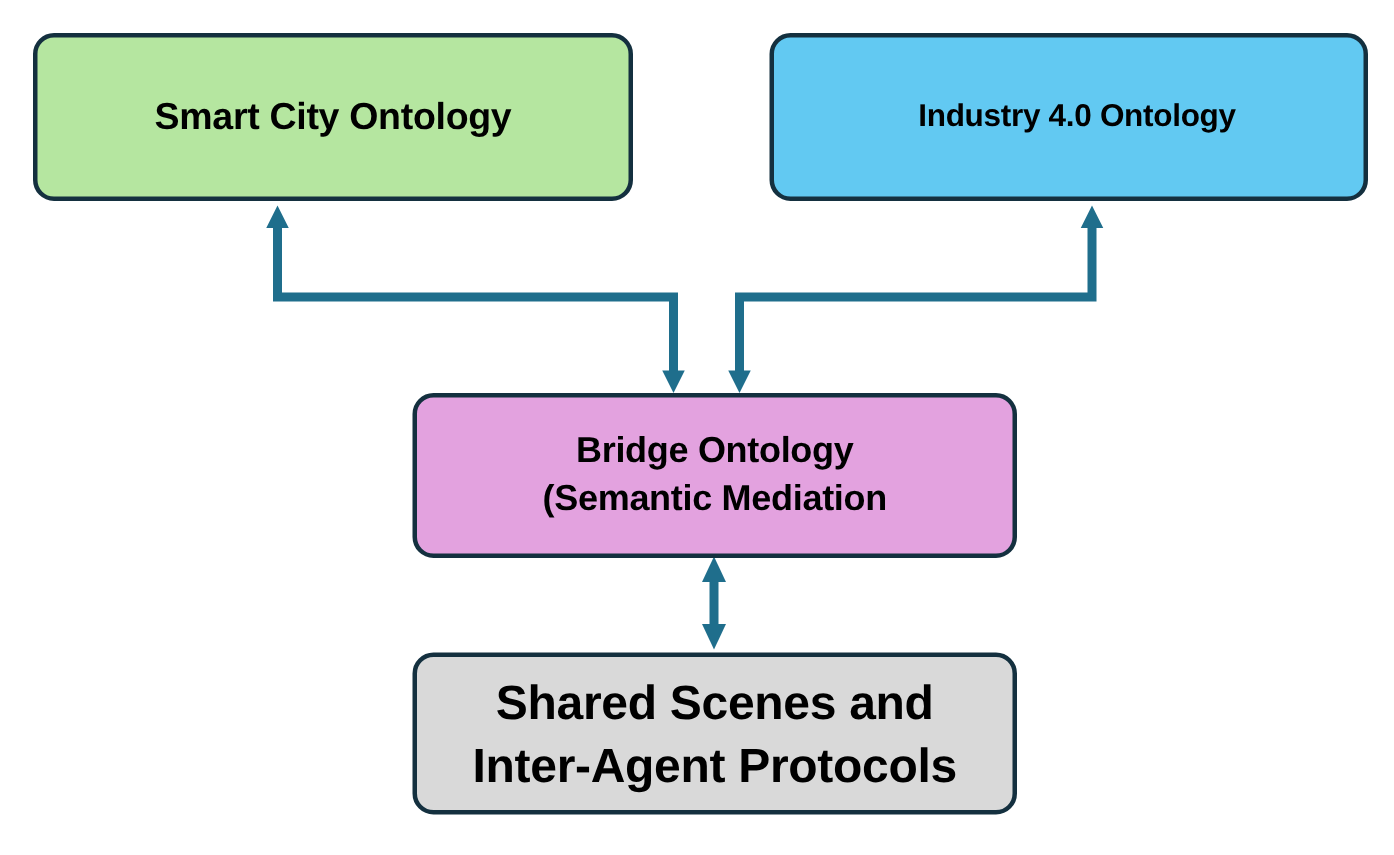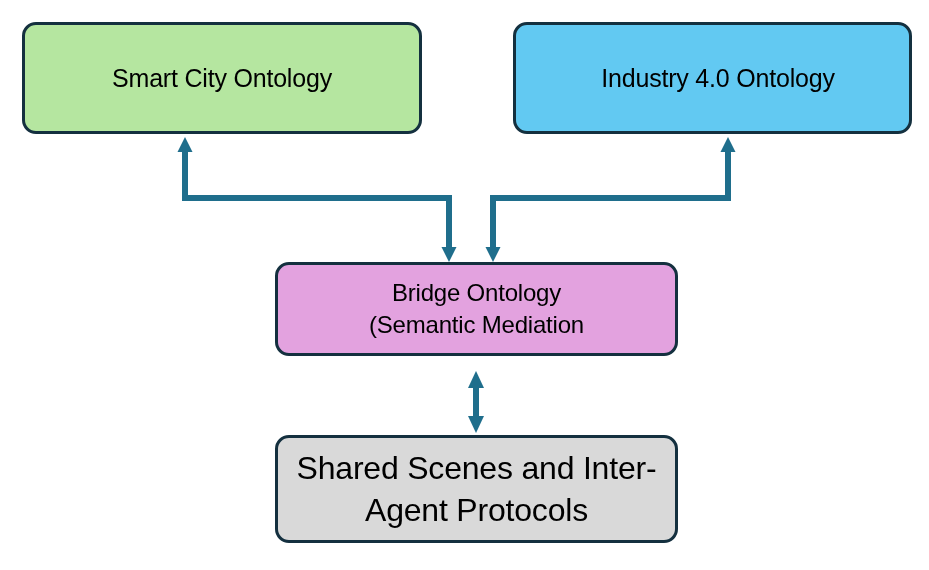--- a/index.html
+++ b/index.html
@@ -29,21 +29,21 @@
   .node {
     position: absolute;
     box-sizing: border-box;
     border: 3px solid #14303F;
     border-radius: 14px;
     display: flex;
     align-items: center;
     justify-content: center;
     text-align: center;
     color: #000000;
-    font-weight: normal;
+    font-weight: bold;
     font-family: "Liberation Sans", sans-serif;
     line-height: 1.32;
     letter-spacing: -0.2px;
   }
   .node-label {
     display: block;
     width: 92%;
     white-space: pre-line;
   }
   #node-smart-city {
@@ -53,28 +53,28 @@
     height: 112px;
     background: #B5E6A0;
     font-size: 25px;
   }
   #node-industry {
     left: 513px;
     top: 22px;
     width: 399px;
     height: 112px;
     background: #62C9F2;
-    font-size: 25px;
+    font-size: 21px;
     padding-left: 11px;
   }
   #node-bridge {
     left: 275px;
     top: 262px;
     width: 403px;
-    height: 94px;
+    height: 110px;
     background: #E3A2DF;
     font-size: 24px;
   }
   #node-shared {
     left: 275px;
     top: 435px;
     width: 403px;
     height: 108px;
     background: #D9D9D9;
     font-size: 32px;

